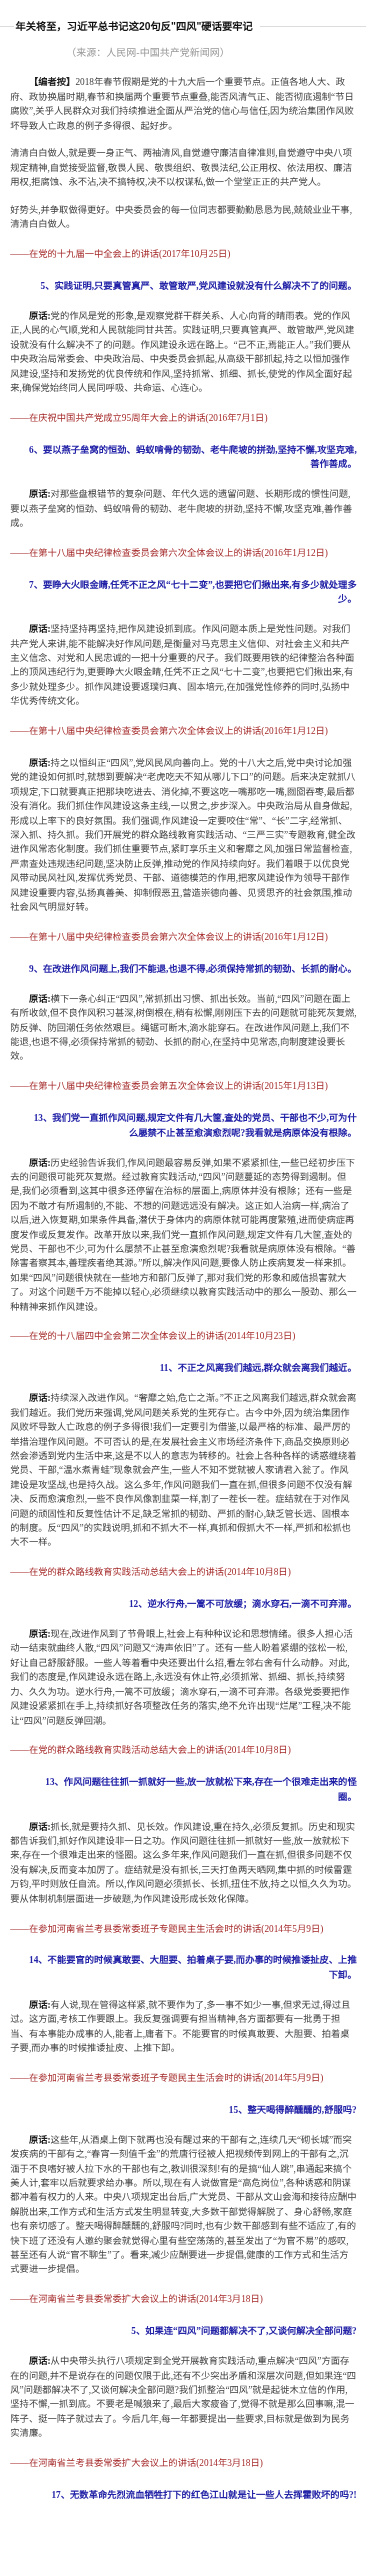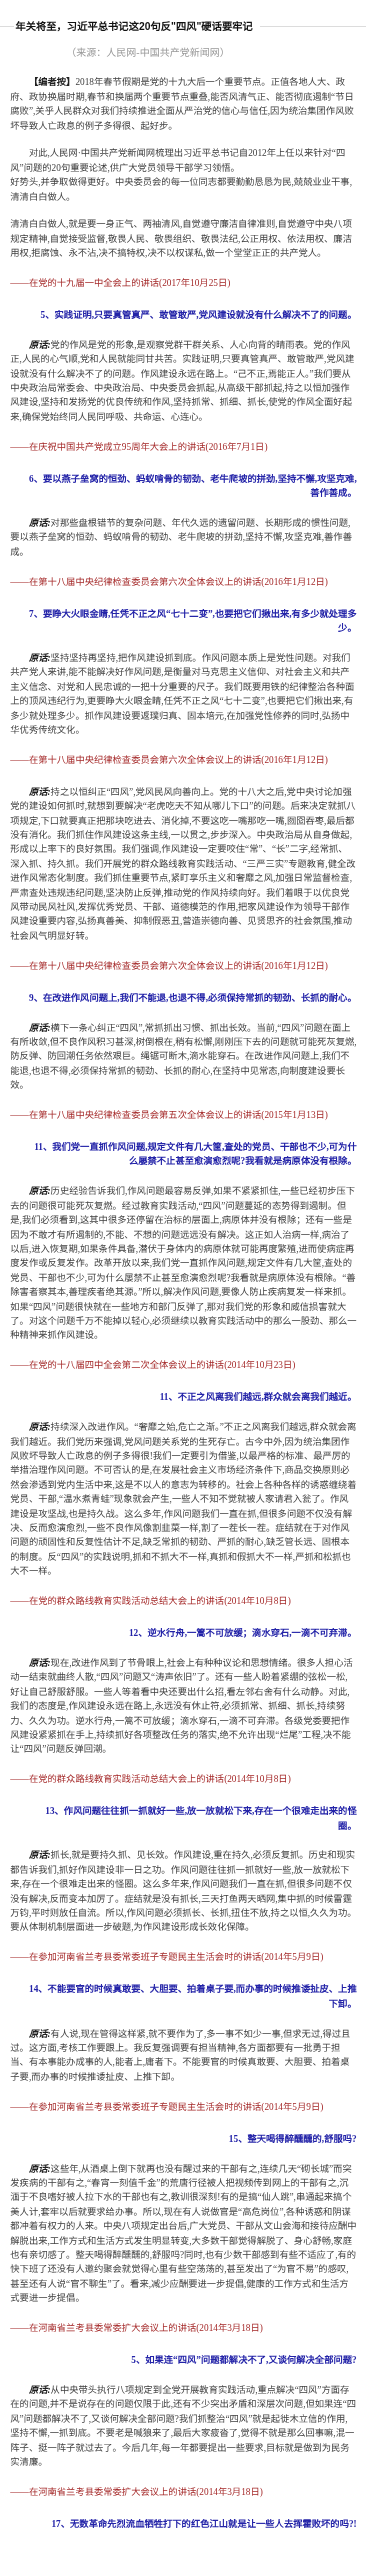--- a/index.html
+++ b/index.html
@@ -24,42 +24,41 @@
   .indent{text-indent:2em;}
   .noindent{text-indent:0;}
   .mb0{margin-bottom:0;}
   .mt0{margin-top:0;}
   .blabel{font-weight:bold;color:#1f1f1f;}
   .sec-heading{
     font-size:9.3px;line-height:14.4px;font-weight:bold;color:#2323a8;
     margin:17.5px 0 15.5px;text-indent:2em;text-align:right;
   }
   .citation{color:#a52a2a;margin:15.5px 0 17.5px;text-indent:0;}
-  .qlabel{font-weight:bold;color:#1f1f1f;font-style:italic;}
+  .qlabel{font-weight:bold;color:#1f1f1f;}
 </style>
 </head>
 <body>
 
 <div class="page">
 
   <header>
     <div class="title-wrap">
       <div class="title-rule"></div>
       <h1 class="title">年关将至，习近平总书记这20句反"四风"硬话要牢记</h1>
     </div>
     <p class="source">（来源：人民网-中国共产党新闻网）</p>
   </header>
 
   <p class="para indent"><strong class="blabel">【编者按】</strong><span>2018年春节假期是党的十九大后一个重要节点。正值各地人大、政府、政协换届时期,春节和换届两个重要节点重叠,能否风清气正、能否彻底遏制“节日腐败”,关乎人民群众对我们持续推进全面从严治党的信心与信任,因为统治集团作风败坏导致人亡政息的例子多得很、起好步。</span></p>
 
-  <p class="para indent mb0">对此,人民网·中国共产党新闻网梳理出习近平总书记自2012年上任以来针对“四风”问题的20句重要论述,供广大党员领导干部学习领悟。</p>
+
+  <p class="para noindent">清清白白做人,就是要一身正气、两袖清风,自觉遵守廉洁自律准则,自觉遵守中央八项规定精神,自觉接受监督,敬畏人民、敬畏组织、敬畏法纪,公正用权、依法用权、廉洁用权,拒腐蚀、永不沾,决不搞特权,决不以权谋私,做一个堂堂正正的共产党人。</p>
 
   <p class="para noindent mt0">好势头,并争取做得更好。中央委员会的每一位同志都要勤勤恳恳为民,兢兢业业干事,清清白白做人。</p>
-
-  <p class="para noindent">清清白白做人,就是要一身正气、两袖清风,自觉遵守廉洁自律准则,自觉遵守中央八项规定精神,自觉接受监督,敬畏人民、敬畏组织、敬畏法纪,公正用权、依法用权、廉洁用权,拒腐蚀、永不沾,决不搞特权,决不以权谋私,做一个堂堂正正的共产党人。</p>
 
   <p class="citation">——在党的十九届一中全会上的讲话(2017年10月25日)</p>
 
   <div id="sections">
   <section class="section">
     <h2 class="sec-heading">5、实践证明,只要真管真严、敢管敢严,党风建设就没有什么解决不了的问题。</h2>
     <p class="para indent"><strong class="qlabel">原话:</strong><span>党的作风是党的形象,是观察党群干群关系、人心向背的晴雨表。党的作风正,人民的心气顺,党和人民就能同甘共苦。实践证明,只要真管真严、敢管敢严,党风建设就没有什么解决不了的问题。作风建设永远在路上。“己不正,焉能正人。”我们要从中央政治局常委会、中央政治局、中央委员会抓起,从高级干部抓起,持之以恒加强作风建设,坚持和发扬党的优良传统和作风,坚持抓常、抓细、抓长,使党的作风全面好起来,确保党始终同人民同呼吸、共命运、心连心。</span></p>
     <p class="citation">——在庆祝中国共产党成立95周年大会上的讲话(2016年7月1日)</p>
   </section>
 
@@ -80,21 +79,21 @@
     <p class="citation">——在第十八届中央纪律检查委员会第六次全体会议上的讲话(2016年1月12日)</p>
   </section>
 
   <section class="section">
     <h2 class="sec-heading">9、在改进作风问题上,我们不能退,也退不得,必须保持常抓的韧劲、长抓的耐心。</h2>
     <p class="para indent"><strong class="qlabel">原话:</strong><span>横下一条心纠正“四风”,常抓抓出习惯、抓出长效。当前,“四风”问题在面上有所收敛,但不良作风积习甚深,树倒根在,稍有松懈,刚刚压下去的问题就可能死灰复燃,防反弹、防回潮任务依然艰巨。绳锯可断木,滴水能穿石。在改进作风问题上,我们不能退,也退不得,必须保持常抓的韧劲、长抓的耐心,在坚持中见常态,向制度建设要长效。</span></p>
     <p class="citation">——在第十八届中央纪律检查委员会第五次全体会议上的讲话(2015年1月13日)</p>
   </section>
 
   <section class="section">
-    <h2 class="sec-heading">11、我们党一直抓作风问题,规定文件有几大筐,查处的党员、干部也不少,可为什么屡禁不止甚至愈演愈烈呢?我看就是病原体没有根除。</h2>
+    <h2 class="sec-heading">13、我们党一直抓作风问题,规定文件有几大筐,查处的党员、干部也不少,可为什么屡禁不止甚至愈演愈烈呢?我看就是病原体没有根除。</h2>
     <p class="para indent"><strong class="qlabel">原话:</strong><span>历史经验告诉我们,作风问题最容易反弹,如果不紧紧抓住,一些已经初步压下去的问题很可能死灰复燃。经过教育实践活动,“四风”问题蔓延的态势得到遏制。但是,我们必须看到,这其中很多还停留在治标的层面上,病原体并没有根除；还有一些是因为不敢才有所遏制的,不能、不想的问题远远没有解决。这正如人治病一样,病治了以后,进入恢复期,如果条件具备,潜伏于身体内的病原体就可能再度繁殖,进而使病症再度发作或反复发作。改革开放以来,我们党一直抓作风问题,规定文件有几大筐,查处的党员、干部也不少,可为什么屡禁不止甚至愈演愈烈呢?我看就是病原体没有根除。“善除害者察其本,善理疾者绝其源。”所以,解决作风问题,要像人防止疾病复发一样来抓。如果“四风”问题很快就在一些地方和部门反弹了,那对我们党的形象和威信损害就大了。对这个问题千万不能掉以轻心,必须继续以教育实践活动中的那么一股劲、那么一种精神来抓作风建设。</span></p>
     <p class="citation">——在党的十八届四中全会第二次全体会议上的讲话(2014年10月23日)</p>
   </section>
 
   <section class="section">
     <h2 class="sec-heading">11、不正之风离我们越远,群众就会离我们越近。</h2>
     <p class="para indent"><strong class="qlabel">原话:</strong><span>持续深入改进作风。“奢靡之始,危亡之渐。”不正之风离我们越远,群众就会离我们越近。我们党历来强调,党风问题关系党的生死存亡。古今中外,因为统治集团作风败坏导致人亡政息的例子多得很!我们一定要引为借鉴,以最严格的标准、最严厉的举措治理作风问题。不可否认的是,在发展社会主义市场经济条件下,商品交换原则必然会渗透到党内生活中来,这是不以人的意志为转移的。社会上各种各样的诱惑缠绕着党员、干部,“温水煮青蛙”现象就会产生,一些人不知不觉就被人家请君入瓮了。作风建设是攻坚战,也是持久战。这么多年,作风问题我们一直在抓,但很多问题不仅没有解决、反而愈演愈烈,一些不良作风像割韭菜一样,割了一茬长一茬。症结就在于对作风问题的顽固性和反复性估计不足,缺乏常抓的韧劲、严抓的耐心,缺乏管长远、固根本的制度。反“四风”的实践说明,抓和不抓大不一样,真抓和假抓大不一样,严抓和松抓也大不一样。</span></p>
     <p class="citation">——在党的群众路线教育实践活动总结大会上的讲话(2014年10月8日)</p>
   </section>
 

